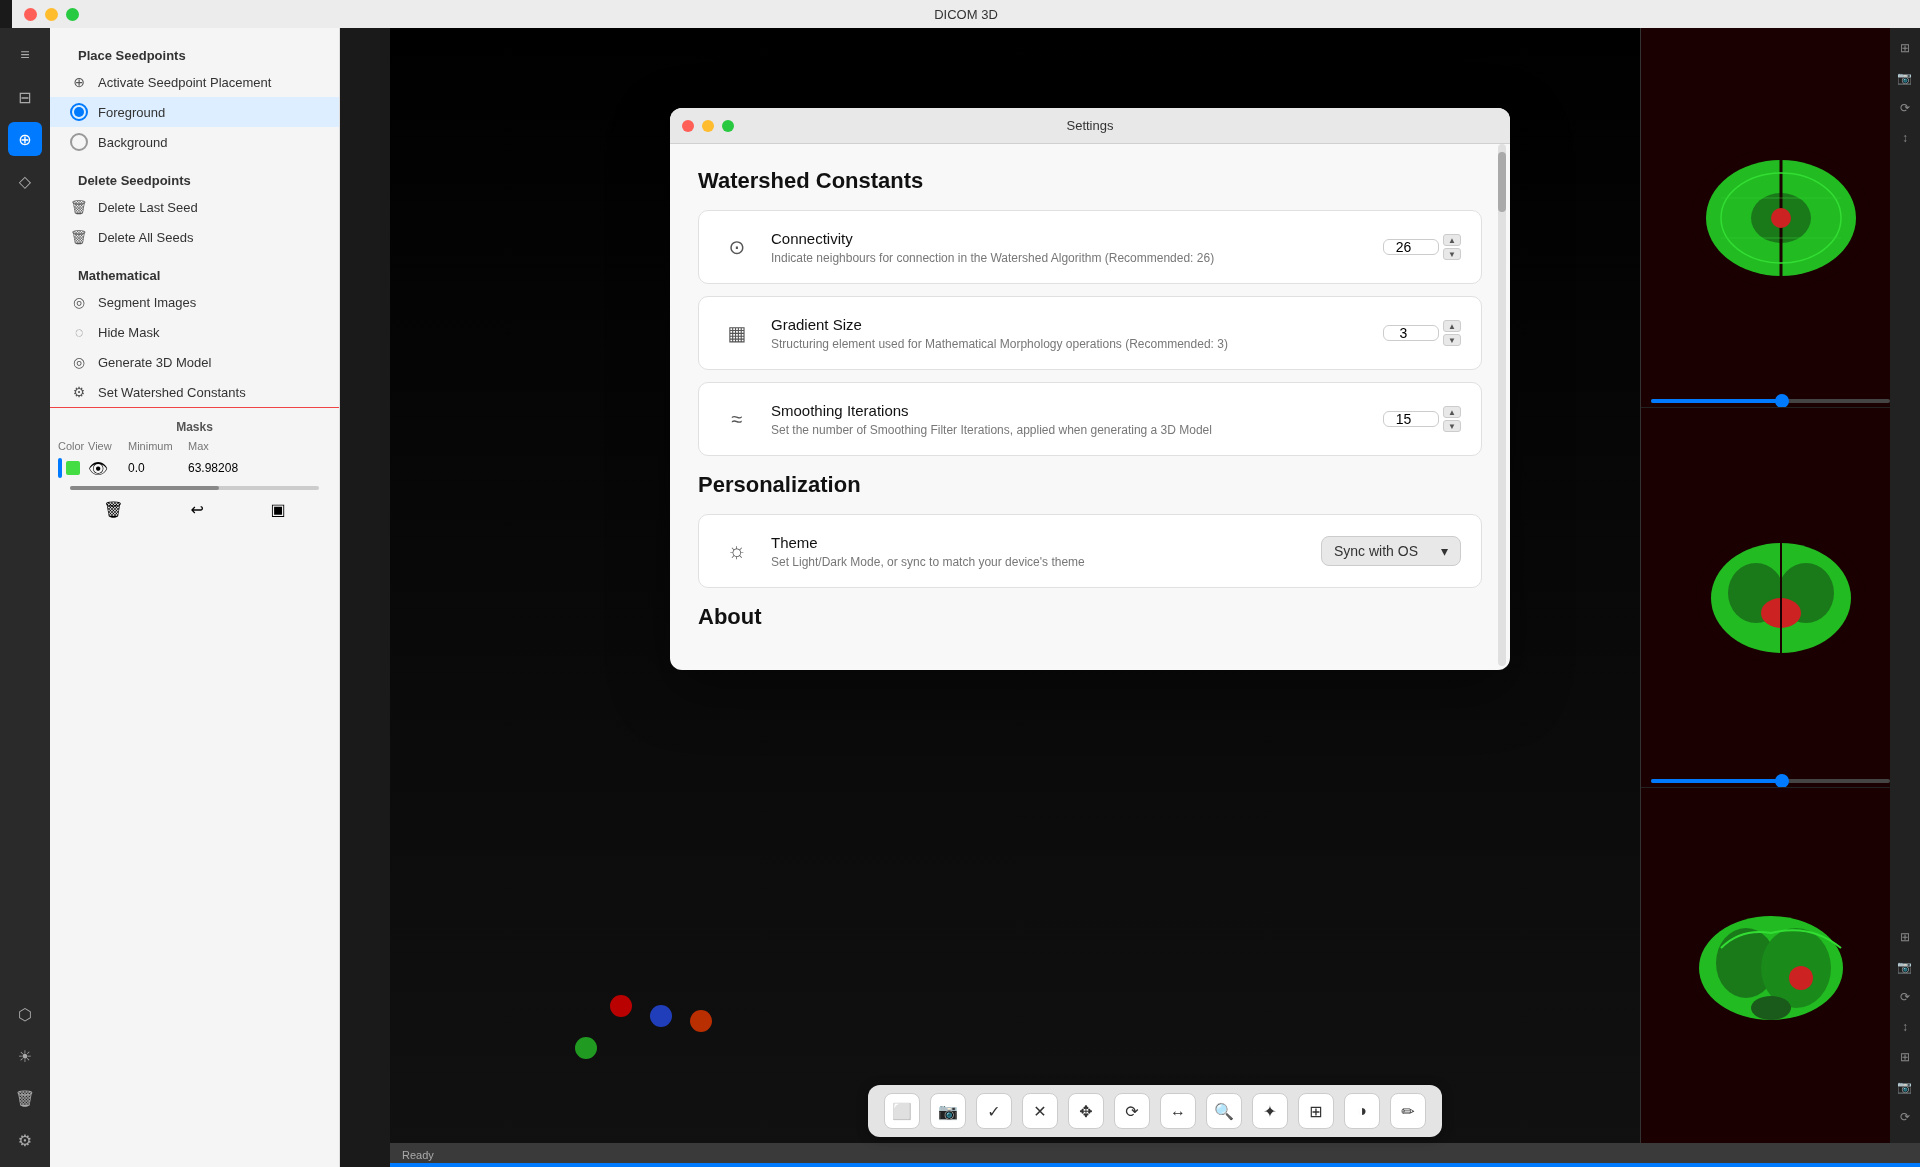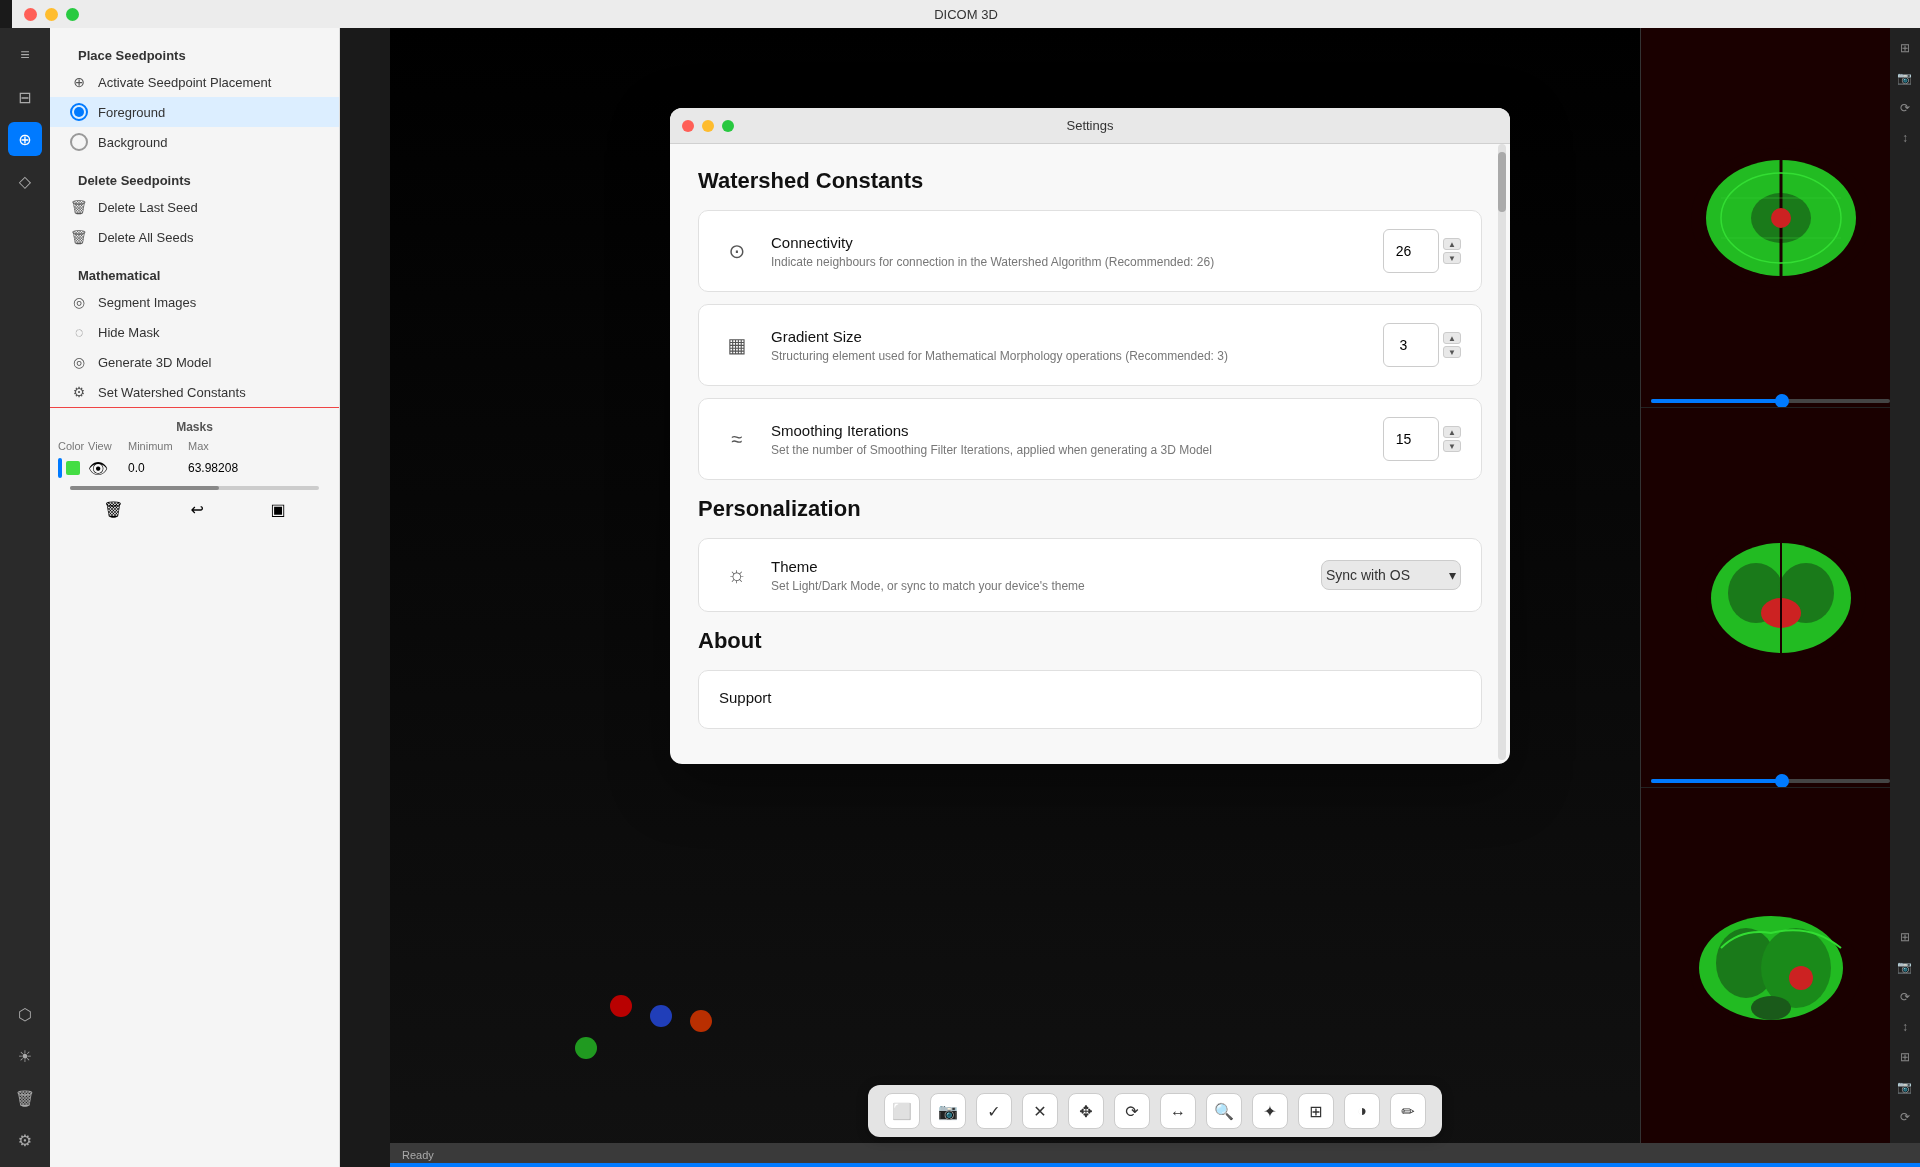--- a/index.html
+++ b/index.html
@@ -376,21 +376,21 @@
       font-size: 12px;
       color: #777;
     }
     .setting-control {
       display: flex;
       align-items: center;
       gap: 4px;
     }
     .stepper-input {
       width: 56px;
-      height: 44px;
+      height: 16px;
       border: 1px solid #ccc;
       border-radius: 6px;
       text-align: center;
       font-size: 14px;
       background: white;
       outline: none;
     }
     .stepper-arrows {
       display: flex;
       flex-direction: column;
@@ -407,21 +407,21 @@
       color: #555;
     }
 
     .theme-dropdown {
       display: flex;
       align-items: center;
       gap: 6px;
       background: #e8e8e8;
       border: 1px solid #ccc;
       border-radius: 8px;
-      padding: 6px 4px;
+      padding: 6px 12px;
       font-size: 14px;
       cursor: pointer;
       color: #333;
       min-width: 140px;
     }
 
     .modal-scrollbar {
       position: absolute;
       right: 4px;
       top: 36px;
@@ -730,23 +730,20 @@
             <div class="setting-control">
               <button class="theme-dropdown">
                 <span>Sync with OS</span>
                 <span style="margin-left:auto;">▾</span>
               </button>
             </div>
           </div>
 
           <div class="modal-section-title" style="margin-top:16px;">About</div>
 
-          <div class="about-card">
-            <div class="setting-name">Support</div>
-          </div>
         </div>
 
         <div class="modal-scrollbar">
           <div class="modal-scrollbar-thumb"></div>
         </div>
       </div>
     </div>
   </div>
 </div>
 

